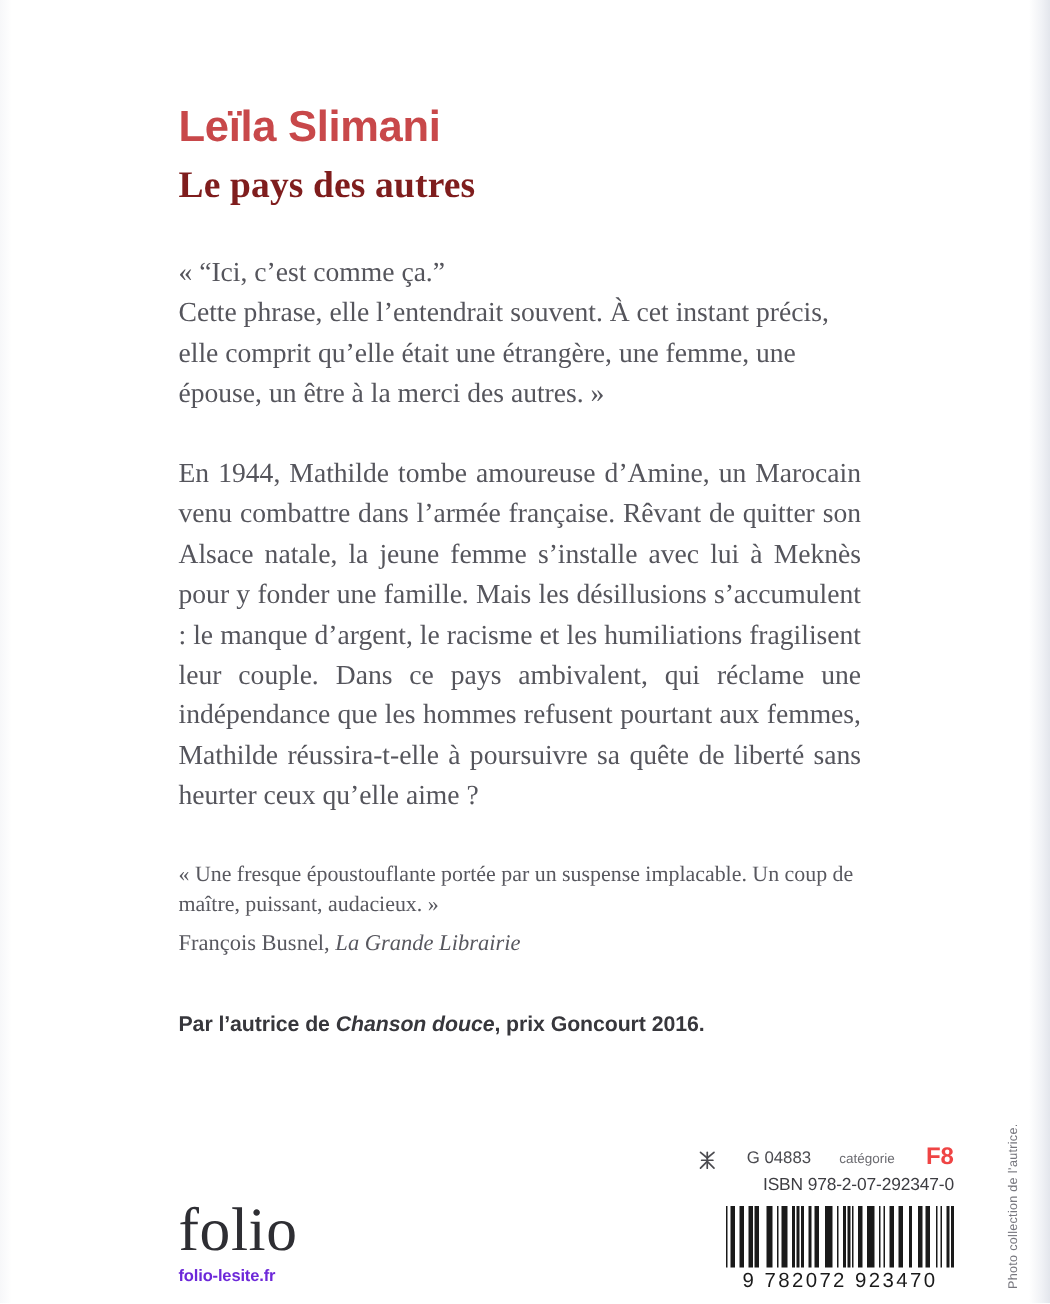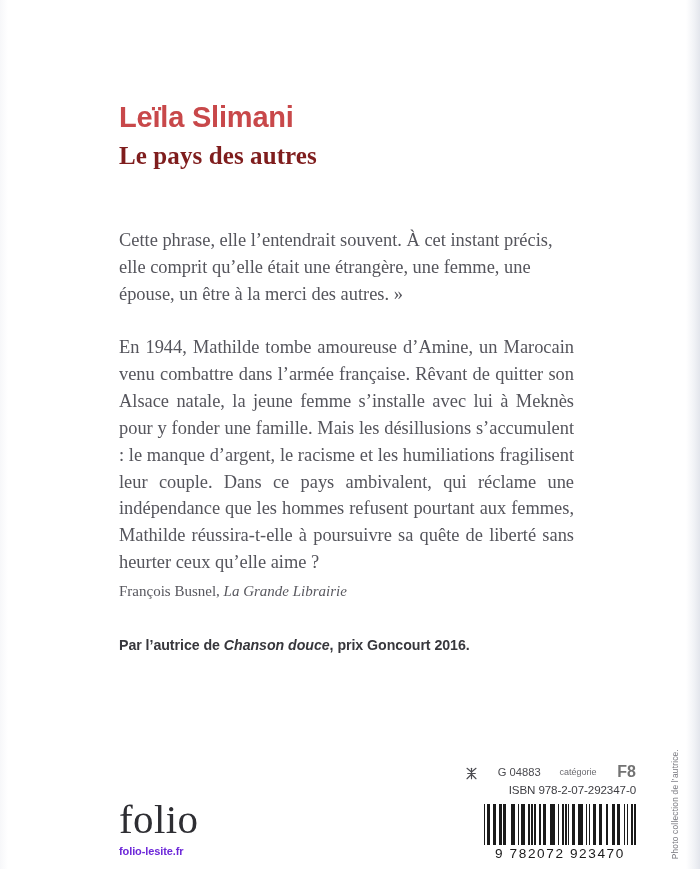--- a/index.html
+++ b/index.html
@@ -47,21 +47,21 @@
   }
 
   
   .author-name {
     font-family: "Liberation Sans", sans-serif;
     font-weight: bold;
     font-size: 29px;
     letter-spacing: -0.2px;
     color: #c8484a;
     margin: 0;
-    padding-top: 102px;
+    padding-top: 70px;
     line-height: 1.08;
   }
   .book-title {
     font-family: "Liberation Serif", serif;
     font-size: 25px;
     color: #7f1d1d;
     margin: 0;
     padding-top: 9px;
     line-height: 1.12;
     letter-spacing: 0.1px;
@@ -186,21 +186,21 @@
     color: #4b4b50;
   }
   .cat-text {
     font-size: 9px;
     color: #6b6b70;
   }
   .cat-value {
     font-family: "Liberation Sans", sans-serif;
     font-weight: bold;
     font-size: 16px;
-    color: #737373;
+    color: #ef4444;
     line-height: 1;
     padding-left: 2px;
   }
   .isbn-line2 {
     font-family: "Liberation Sans", sans-serif;
     font-size: 11.6px;
     color: #3d3d42;
     padding-top: 3px;
     letter-spacing: -0.1px;
   }
@@ -255,26 +255,27 @@
   <div class="scan-edge-left"></div>
   <div class="scan-edge"></div>
 
   <div class="content">
 
     <h1 class="author-name">Leïla Slimani</h1>
 
     <h2 class="book-title">Le pays des autres</h2>
 
     <p class="pull-quote">
-      <br>
+      <span>« “Ici, c’est comme ça.”</span><br>
       <span>Cette phrase, elle l’entendrait souvent. À cet instant précis, elle comprit qu’elle était une étrangère, une femme, une épouse, un être à la merci des autres. »</span>
     </p>
 
     <p class="synopsis">En 1944, Mathilde tombe amoureuse d’Amine, un Marocain venu combattre dans l’armée française. Rêvant de quitter son Alsace natale, la jeune femme s’installe avec lui à Meknès pour y fonder une famille. Mais les désillusions s’accumulent : le manque d’argent, le racisme et les humiliations fragilisent leur couple. Dans ce pays ambivalent, qui réclame une indépendance que les hommes refusent pourtant aux femmes, Mathilde réussira-t-elle à poursuivre sa quête de liberté sans heurter ceux qu’elle aime ?</p>
 
+    <p class="press-quote">« Une fresque époustouflante portée par un suspense implacable. Un coup de maître, puissant, audacieux. »</p>
 
     <p class="press-source">
       <span>François Busnel,</span>
       <em>La Grande Librairie</em>
     </p>
 
     <p class="author-note">
       <span>Par l’autrice de</span>
       <em>Chanson douce</em><span>, prix Goncourt 2016.</span>
     </p>

